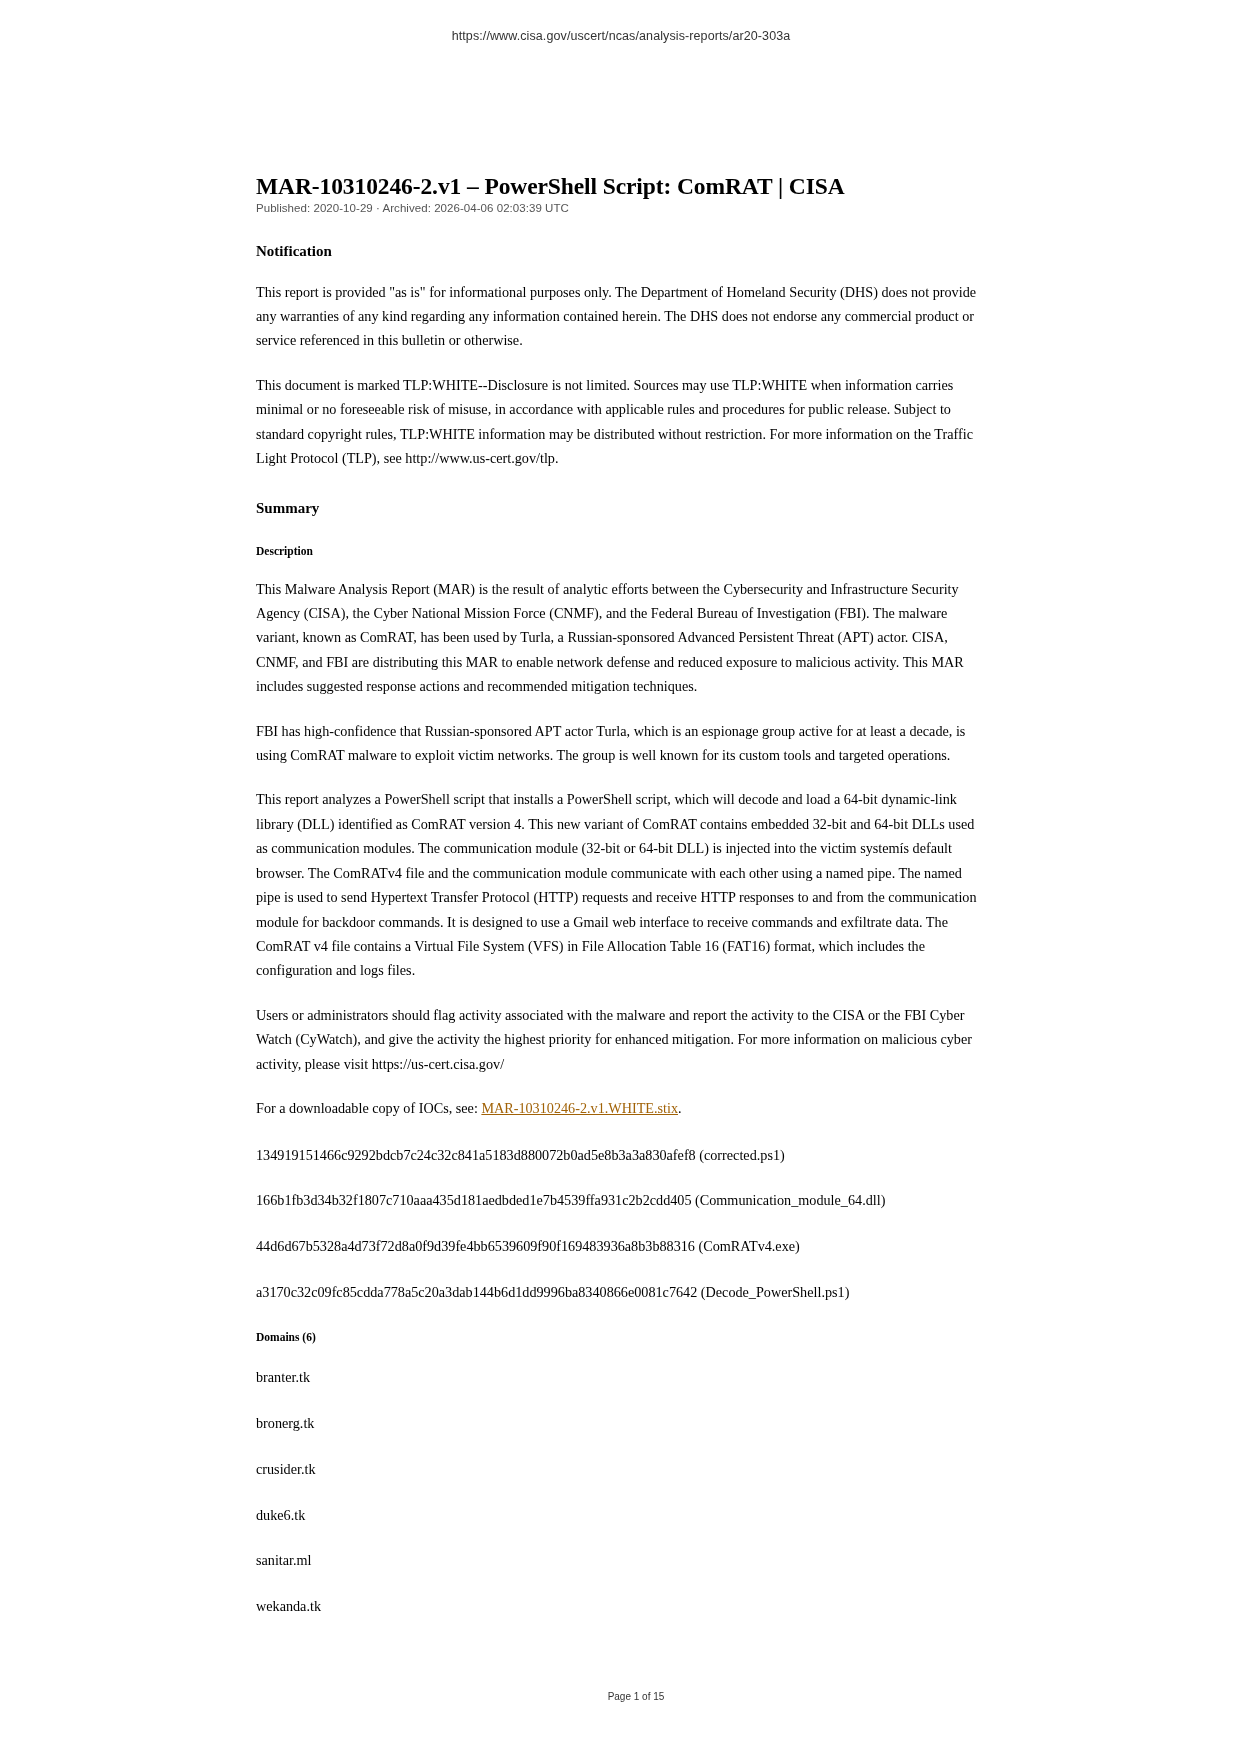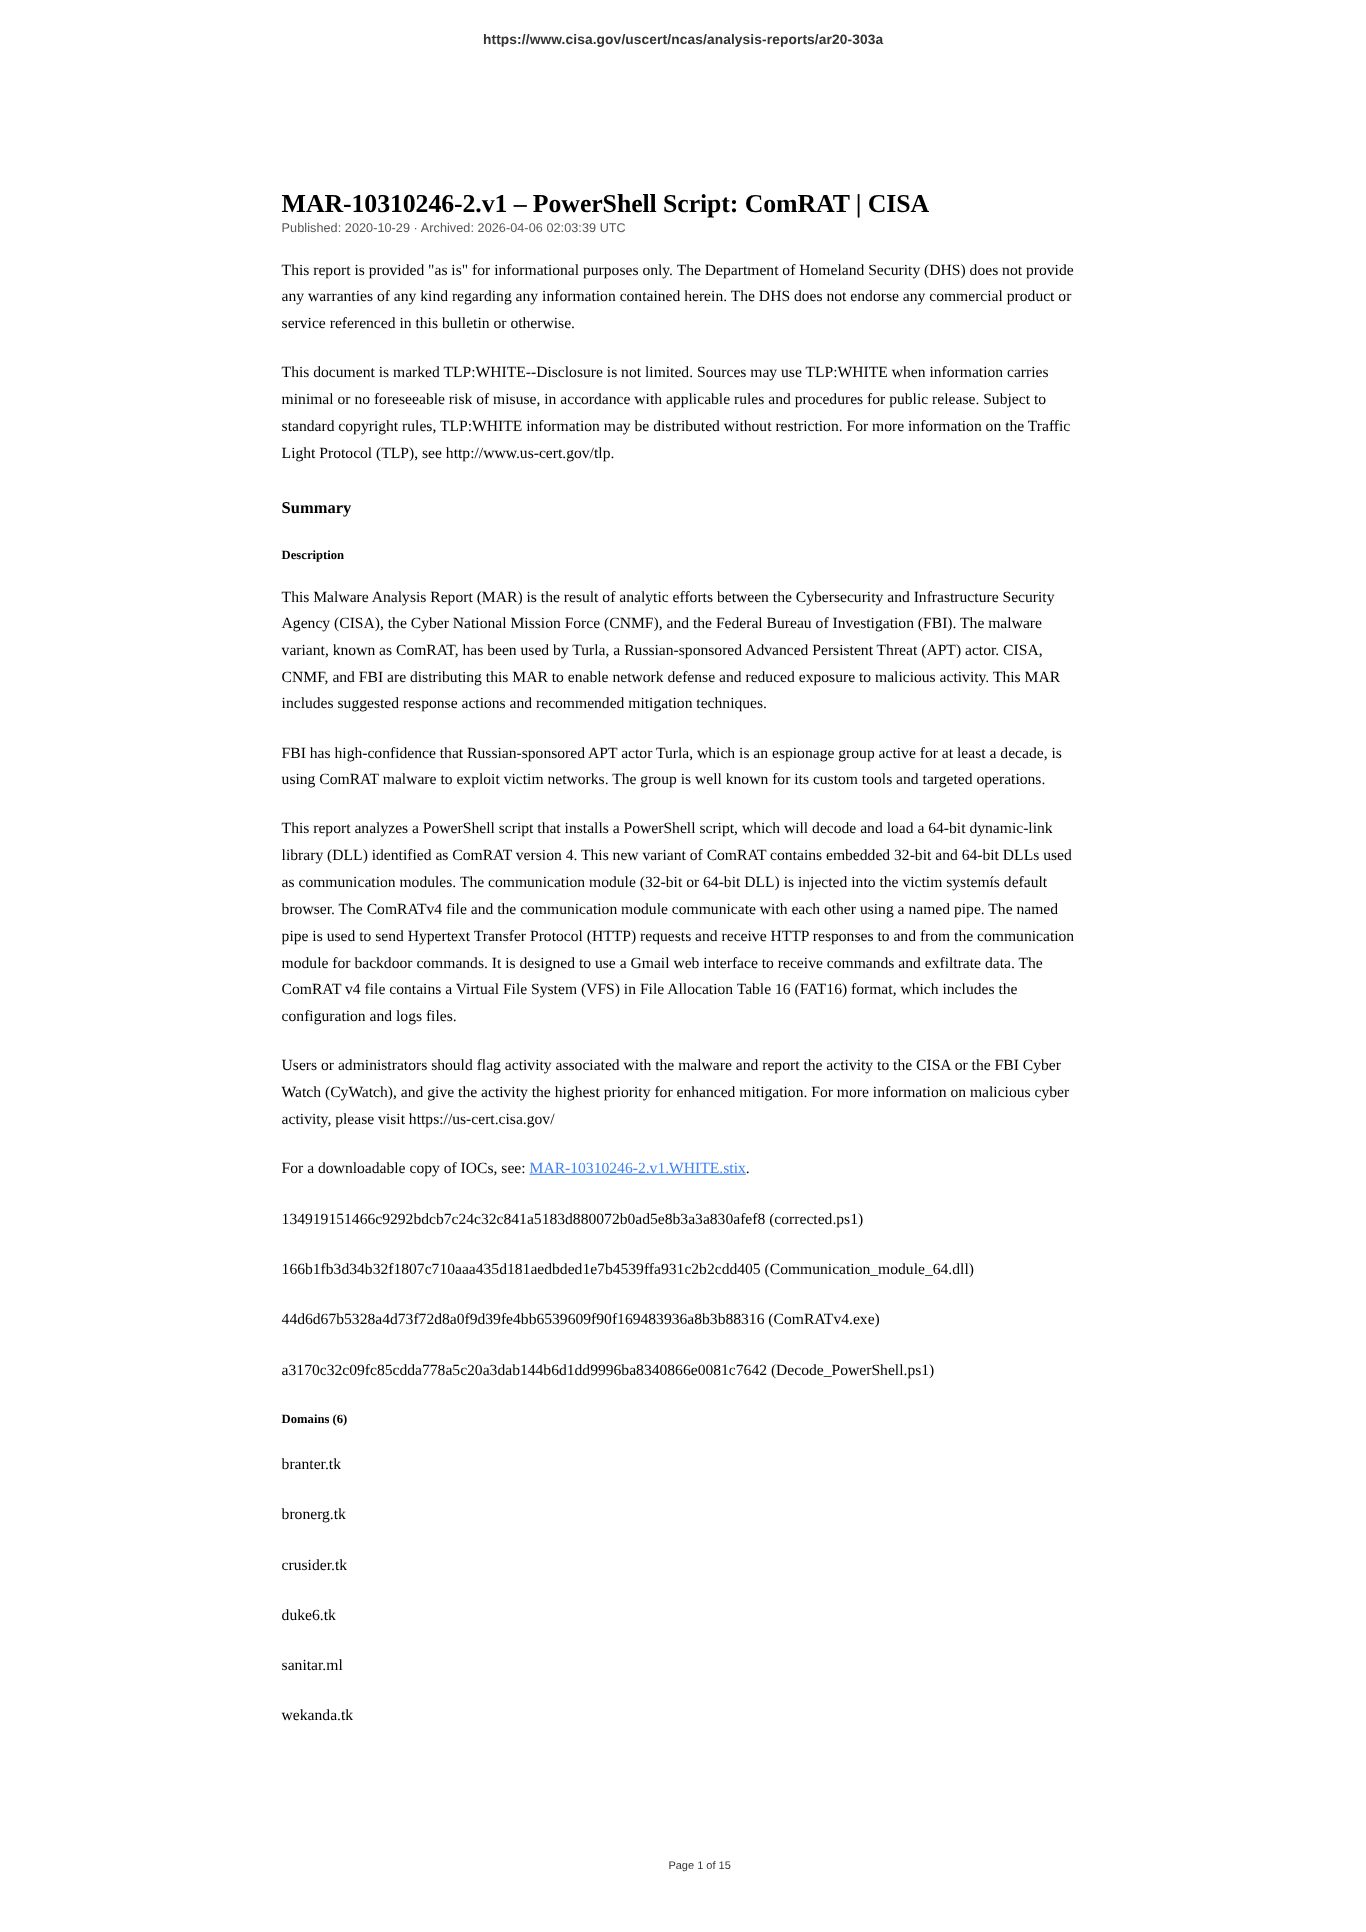--- a/index.html
+++ b/index.html
@@ -21,21 +21,20 @@
     box-sizing: border-box;
     padding: 0;
   }
   .url-header {
     text-align: center;
     font-family: "Liberation Sans", sans-serif;
     font-size: 12.5px;
     color: #333333;
     padding-top: 29px;
     letter-spacing: 0.1px;
-    font-weight: bold;
   }
   .content {
     margin: 0 auto;
     width: 730px;
     padding-top: 128px;
   }
   h1.doc-title {
     font-family: "Liberation Serif", serif;
     font-size: 23.5px;
     font-weight: bold;
@@ -66,21 +65,21 @@
     line-height: 1.72;
     margin: 20px 0 0 0;
     text-align: left;
   }
   p.item {
     font-size: 14.2px;
     line-height: 1.6;
     margin: 23px 0 0 0;
   }
   a.inline-link {
-    color: #3b82f6;
+    color: #a16207;
   }
   .footer {
     position: absolute;
     bottom: 54px;
     left: 15px;
     width: 100%;
     text-align: center;
     font-family: "Liberation Sans", sans-serif;
     font-size: 10px;
     color: #333333;
@@ -92,20 +91,21 @@
 <div class="page">
 
   <div class="url-header">https://www.cisa.gov/uscert/ncas/analysis-reports/ar20-303a</div>
 
   <div class="content">
 
     <h1 class="doc-title">MAR-10310246-2.v1 – PowerShell Script: ComRAT | CISA</h1>
 
     <div class="meta-line">Published: 2020-10-29 · Archived: 2026-04-06 02:03:39 UTC</div>
 
+    <h2 class="section">Notification</h2>
 
     <p class="para">This report is provided "as is" for informational purposes only. The Department of Homeland Security (DHS) does not provide any warranties of any kind regarding any information contained herein. The DHS does not endorse any commercial product or service referenced in this bulletin or otherwise.</p>
 
     <p class="para">This document is marked TLP:WHITE--Disclosure is not limited. Sources may use TLP:WHITE when information carries minimal or no foreseeable risk of misuse, in accordance with applicable rules and procedures for public release. Subject to standard copyright rules, TLP:WHITE information may be distributed without restriction. For more information on the Traffic Light Protocol (TLP), see http://www.us-cert.gov/tlp.</p>
 
     <h2 class="section">Summary</h2>
 
     <h3 class="subsection">Description</h3>
 
     <p class="para">This Malware Analysis Report (MAR) is the result of analytic efforts between the Cybersecurity and Infrastructure Security Agency (CISA), the Cyber National Mission Force (CNMF), and the Federal Bureau of Investigation (FBI). The malware variant, known as ComRAT, has been used by Turla, a Russian-sponsored Advanced Persistent Threat (APT) actor. CISA, CNMF, and FBI are distributing this MAR to enable network defense and reduced exposure to malicious activity. This MAR includes suggested response actions and recommended mitigation techniques.</p>

